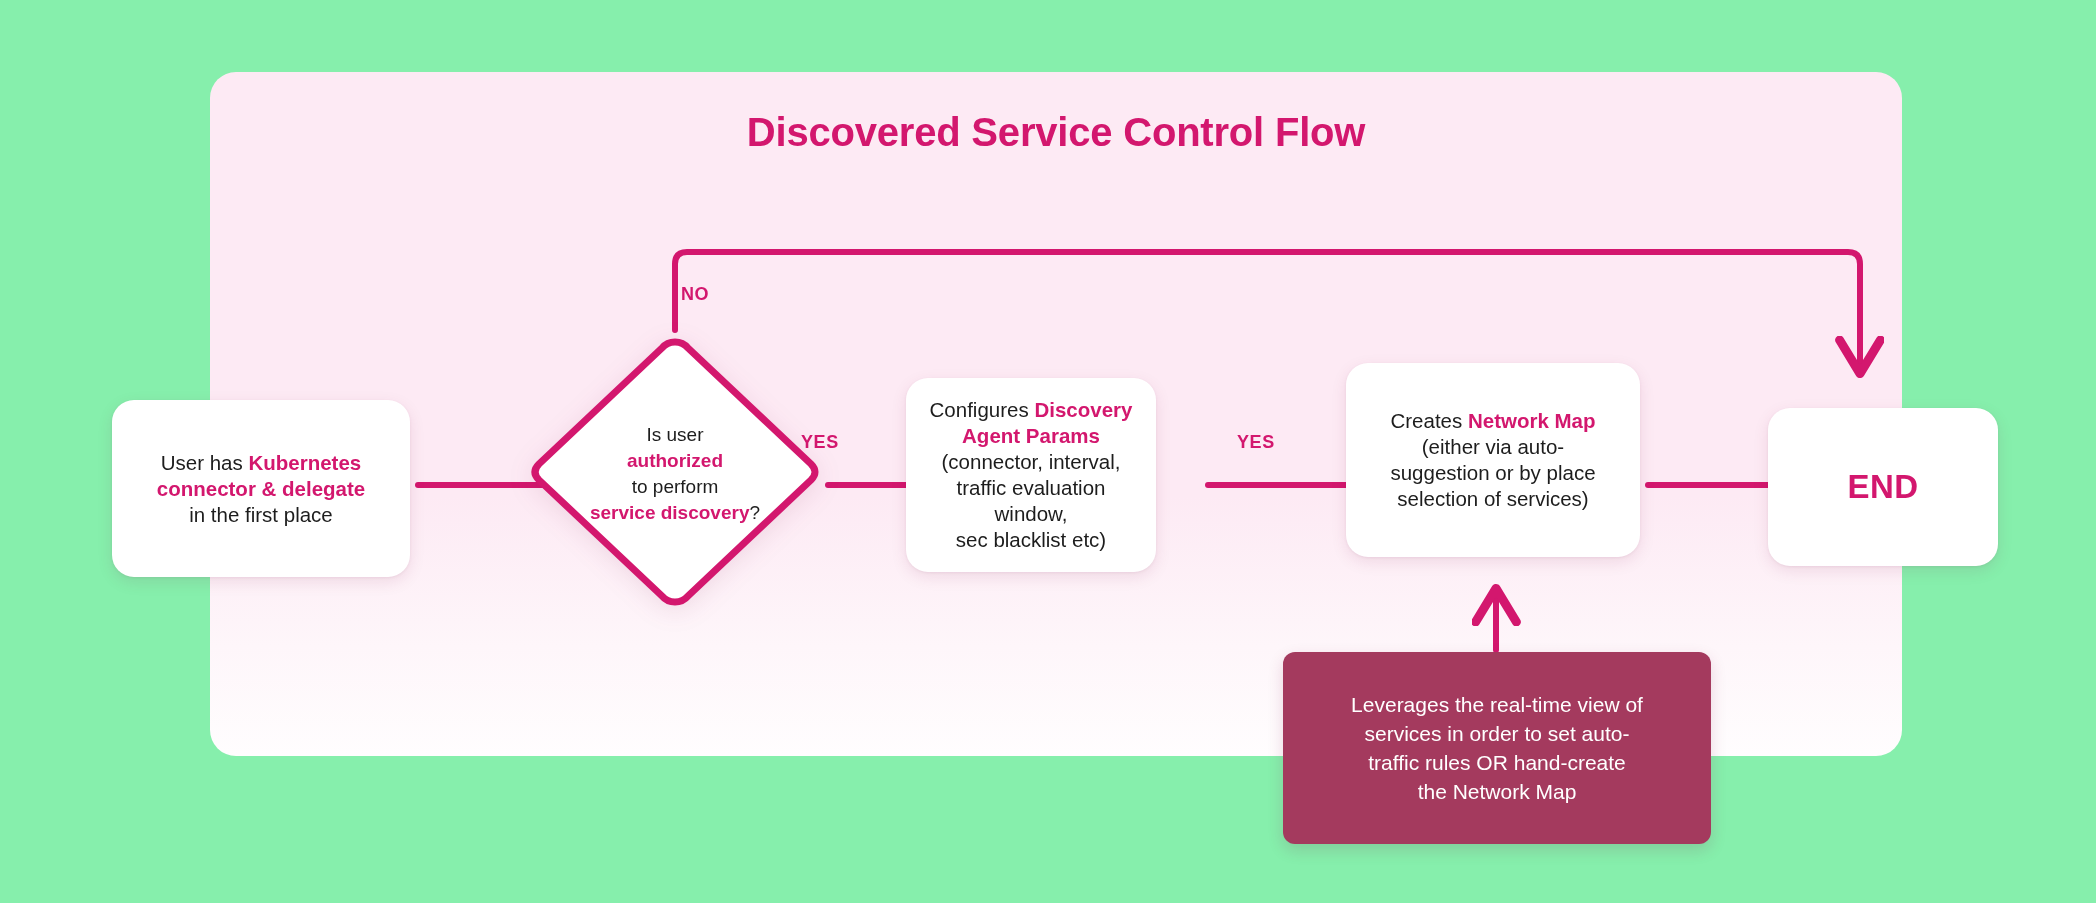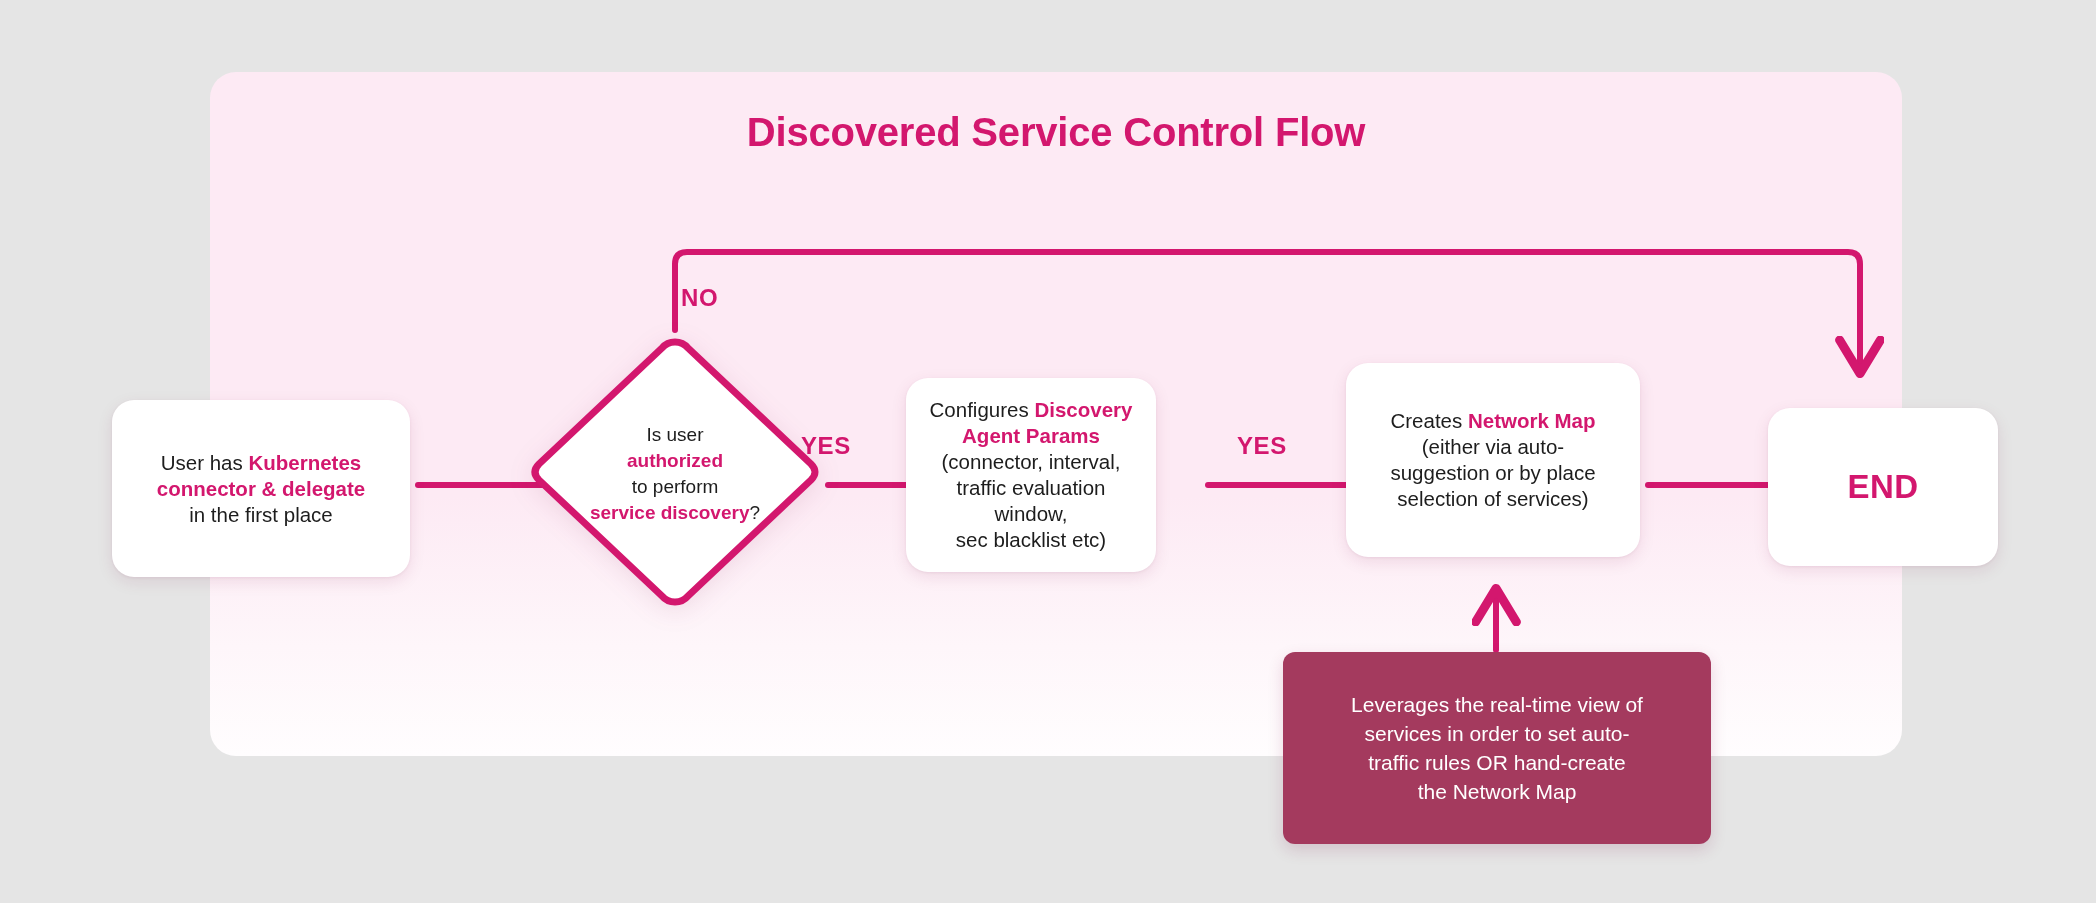--- a/index.html
+++ b/index.html
@@ -12,21 +12,21 @@
     height: 903px;
     font-family: "Liberation Sans", sans-serif;
     overflow: hidden;
     position: relative;
   }
 
   #stage {
     position: relative;
     width: 2096px;
     height: 903px;
-    background: #e5e5e5;
+    background: #86efac;
   }
 
   
   #backdrop {
     position: absolute;
     left: 210px;
     top: 72px;
     width: 1692px;
     height: 684px;
     border-radius: 26px;
@@ -137,21 +137,21 @@
   #node-note .txt {
     font-size: 21px;
     line-height: 29px;
     color: #ffffff;
     padding: 0 18px;
   }
 
   
   .edge-label {
     position: absolute;
-    font-size: 24px;
+    font-size: 18px;
     font-weight: 700;
     color: #d3176e;
     letter-spacing: 0.6px;
   }
   #label-no    { left: 681px;  top: 284px; }
   #label-yes-1 { left: 801px;  top: 432px; }
   #label-yes-2 { left: 1237px; top: 432px; }
 </style>
 </head>
 <body>

